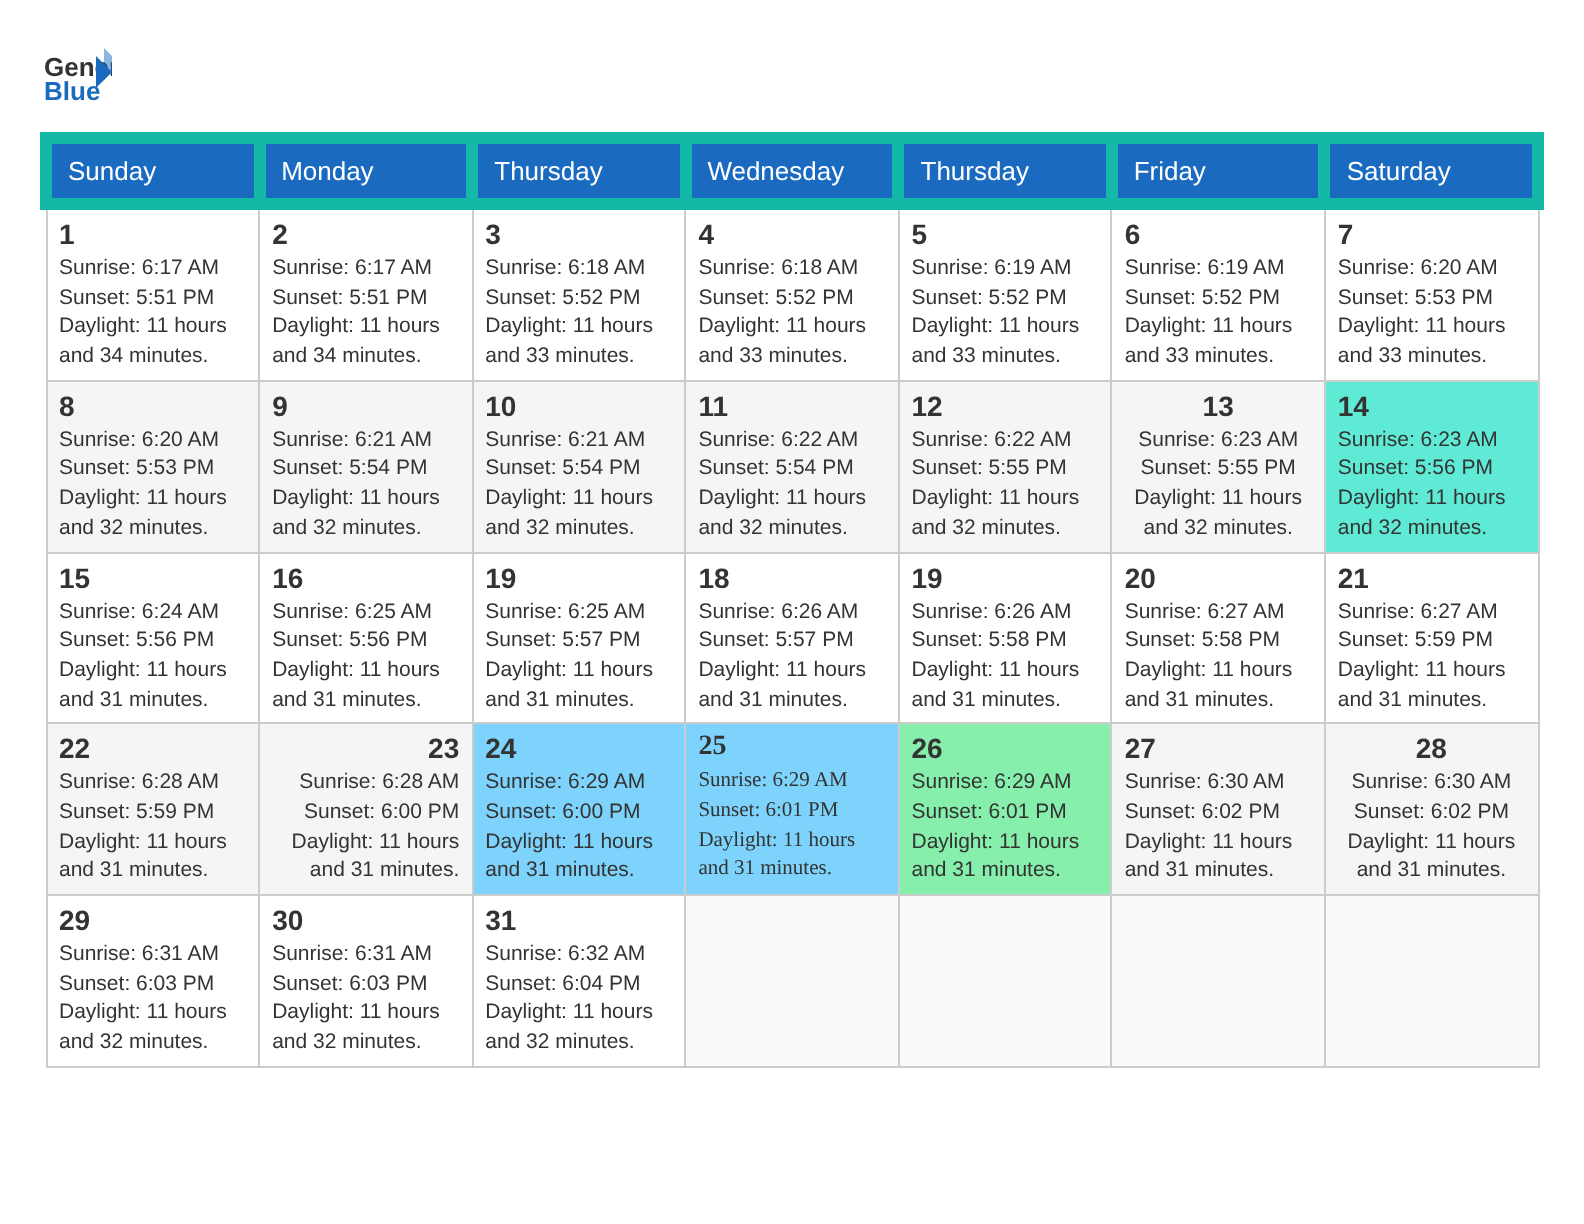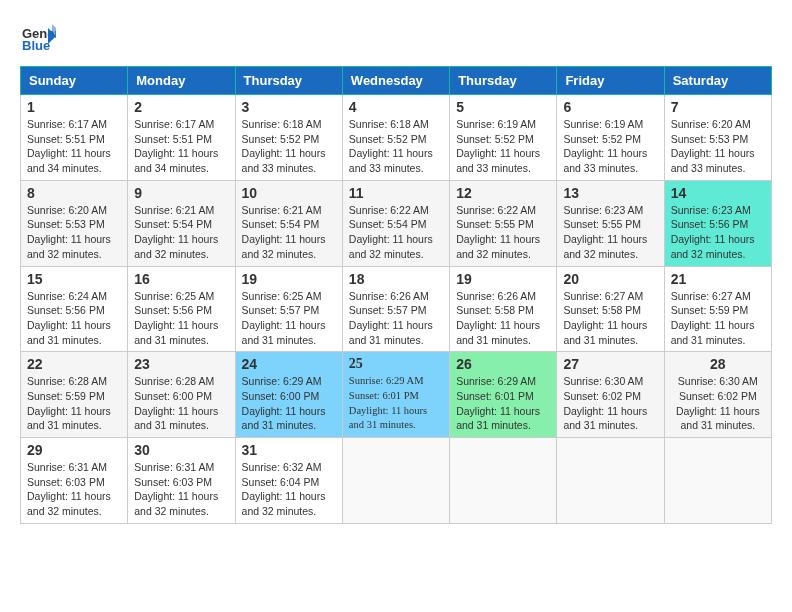--- a/index.html
+++ b/index.html
@@ -41,22 +41,22 @@
       width: 100%;
       border-collapse: collapse;
       font-size: 11px;
     }
     .calendar th {
       background: #1a6bbf;
       color: #fff;
       text-align: left;
       padding: 6px 8px;
       font-size: 13px;
-      font-weight: bold;
-      border: 1px solid #14b8a6;
+      font-weight: normal;
+      border: 6px solid #14b8a6;
     }
     .calendar td {
       vertical-align: top;
       padding: 4px 6px;
       border: 1px solid #ccc;
       width: 14.28%;
       height: 80px;
       background: #fff;
     }
     .calendar tr:nth-child(even) td {
@@ -150,21 +150,21 @@
         <span class="day-info">Sunrise: 6:21 AM<br>Sunset: 5:54 PM<br>Daylight: 11 hours and 32 minutes.</span>
       </td>
         <td style="background: rgb(245, 245, 245);">
         <span class="day-num">11</span>
         <span class="day-info">Sunrise: 6:22 AM<br>Sunset: 5:54 PM<br>Daylight: 11 hours and 32 minutes.</span>
       </td>
         <td style="background: rgb(245, 245, 245);">
         <span class="day-num">12</span>
         <span class="day-info">Sunrise: 6:22 AM<br>Sunset: 5:55 PM<br>Daylight: 11 hours and 32 minutes.</span>
       </td>
-        <td style="background: rgb(245, 245, 245);">
+        <td style="background: rgb(245, 245, 245); text-align: center;">
         <span class="day-num">13</span>
         <span class="day-info">Sunrise: 6:23 AM<br>Sunset: 5:55 PM<br>Daylight: 11 hours and 32 minutes.</span>
       </td>
         <td style="background: #5eead4;">
         <span class="day-num">14</span>
         <span class="day-info">Sunrise: 6:23 AM<br>Sunset: 5:56 PM<br>Daylight: 11 hours and 32 minutes.</span>
       </td>
       </tr>
       <tr>
         <td>
@@ -194,21 +194,21 @@
         <td>
         <span class="day-num">21</span>
         <span class="day-info">Sunrise: 6:27 AM<br>Sunset: 5:59 PM<br>Daylight: 11 hours and 31 minutes.</span>
       </td>
       </tr>
       <tr style="background: rgb(245, 245, 245);">
         <td style="background: rgb(245, 245, 245);">
         <span class="day-num">22</span>
         <span class="day-info">Sunrise: 6:28 AM<br>Sunset: 5:59 PM<br>Daylight: 11 hours and 31 minutes.</span>
       </td>
-        <td style="background: rgb(245, 245, 245);">
+        <td style="background: rgb(245, 245, 245); text-align: right;">
         <span class="day-num">23</span>
         <span class="day-info">Sunrise: 6:28 AM<br>Sunset: 6:00 PM<br>Daylight: 11 hours and 31 minutes.</span>
       </td>
         <td style="background: #7dd3fc;">
         <span class="day-num">24</span>
         <span class="day-info">Sunrise: 6:29 AM<br>Sunset: 6:00 PM<br>Daylight: 11 hours and 31 minutes.</span>
       </td>
         <td style="background: #7dd3fc; font-family: Liberation Serif, serif;">
         <span class="day-num">25</span>
         <span class="day-info">Sunrise: 6:29 AM<br>Sunset: 6:01 PM<br>Daylight: 11 hours and 31 minutes.</span>

